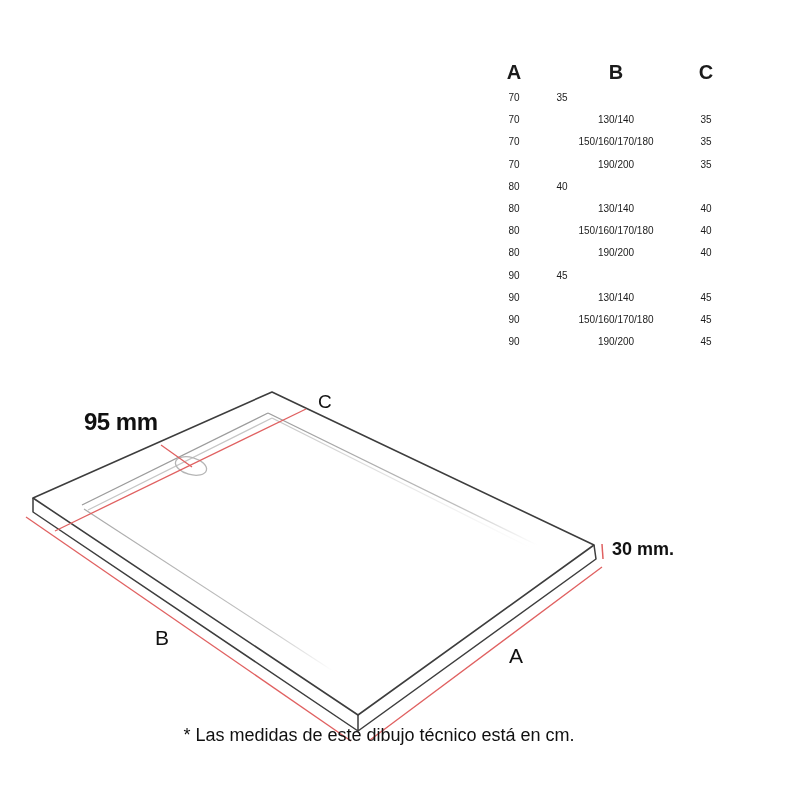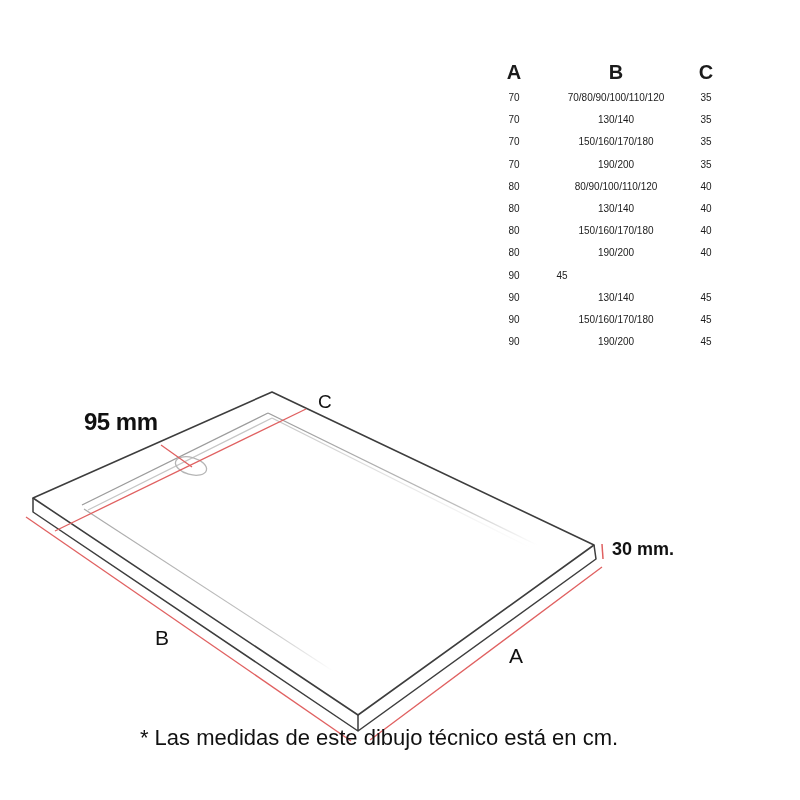--- a/index.html
+++ b/index.html
@@ -22,58 +22,56 @@
   
   .drawing-svg { position: absolute; left: 0; top: 0; width: 800px; height: 800px; }
   .dim-label { position: absolute; color: #111; white-space: nowrap; }
   .lbl-95   { left: 84px;  top: 408px; font-size: 24px; font-weight: bold; letter-spacing: -0.5px; }
   .lbl-c    { left: 318px; top: 391px; font-size: 19px; }
   .lbl-30   { left: 612px; top: 539px; font-size: 18px; font-weight: bold; }
   .lbl-b    { left: 155px; top: 626px; font-size: 21px; }
   .lbl-a    { left: 509px; top: 644px; font-size: 21px; }
   .footnote {
     position: absolute; left: 0; top: 725px; width: 758px;
-    text-align: center; font-size: 22px; color: #111;
+    text-align: center; font-size: 18px; color: #111;
   }
 </style>
 </head>
 <body>
 
 <div class="canvas">
 
   <div class="size-table">
     <div class="t-header">
       <div class="hcell col-a">A</div>
       <div class="hcell col-b">B</div>
       <div class="hcell col-c">C</div>
     </div>
     <div class="t-rows">
       <div class="t-row">
         <div class="cell col-a">70</div>
-        <div class="cell col-b">70/80/90/100/110/120</div>
         <div class="cell col-c">35</div>
       </div>
       <div class="t-row">
         <div class="cell col-a">70</div>
         <div class="cell col-b">130/140</div>
         <div class="cell col-c">35</div>
       </div>
       <div class="t-row">
         <div class="cell col-a">70</div>
         <div class="cell col-b">150/160/170/180</div>
         <div class="cell col-c">35</div>
       </div>
       <div class="t-row">
         <div class="cell col-a">70</div>
         <div class="cell col-b">190/200</div>
         <div class="cell col-c">35</div>
       </div>
       <div class="t-row">
         <div class="cell col-a">80</div>
-        <div class="cell col-b">80/90/100/110/120</div>
         <div class="cell col-c">40</div>
       </div>
       <div class="t-row">
         <div class="cell col-a">80</div>
         <div class="cell col-b">130/140</div>
         <div class="cell col-c">40</div>
       </div>
       <div class="t-row">
         <div class="cell col-a">80</div>
         <div class="cell col-b">150/160/170/180</div>

